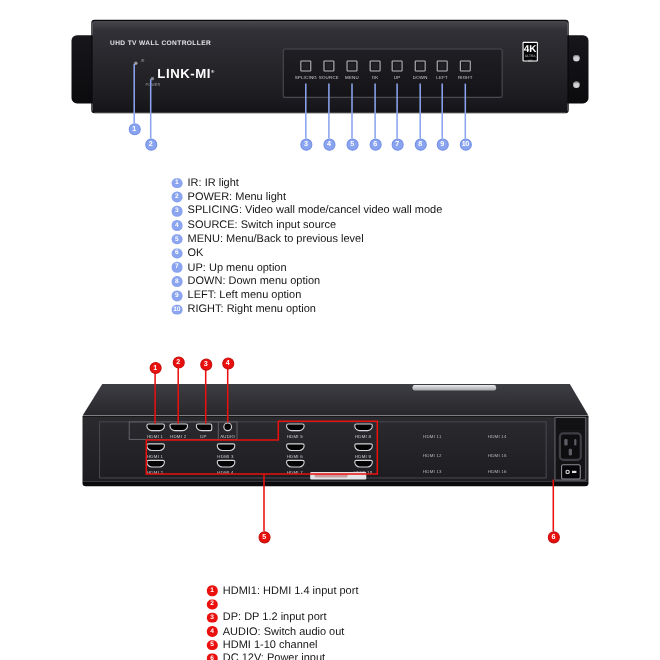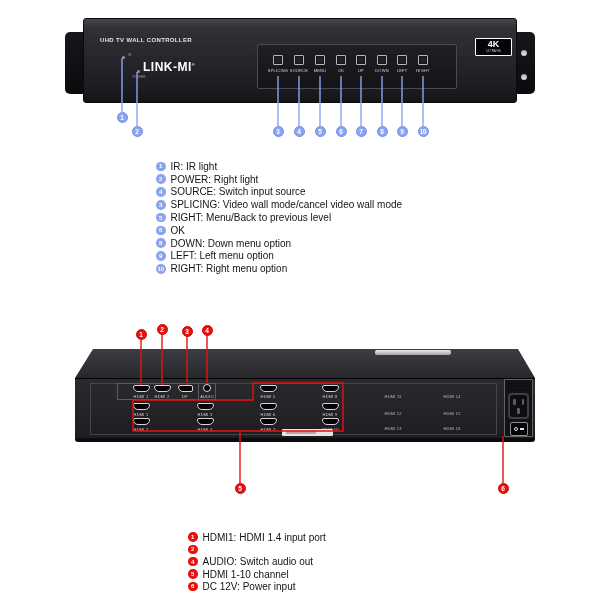--- a/index.html
+++ b/index.html
@@ -43,21 +43,21 @@
       letter-spacing:0.5px;white-space:nowrap;}
   .fp-logo sup{font-size:4px;}
   .pwr-dot{position:absolute;left:72px;top:52px;width:2.5px;height:2.5px;border-radius:50%;background:#85858c;}
   .pwr-label{position:absolute;left:63px;top:57px;width:22px;text-align:center;font-size:3.5px;color:#9a9aa0;}
   .btn-panel{position:absolute;left:192px;top:26px;width:200px;height:45px;border:1px solid #4a4a52;
       background:rgba(0,0,0,0.25);border-radius:2px;box-sizing:border-box;}
   .fp-btn-group{position:absolute;top:37px;width:26px;display:flex;flex-direction:column;align-items:center;}
   .fp-btn{width:8px;height:8px;border:1px solid #b5b5bc;background:#212126;border-radius:1px;
       box-shadow:inset 0 0 2px #000;}
   .fp-btn-label{margin-top:3px;font-size:4px;color:#d4d4d8;letter-spacing:0.2px;white-space:nowrap;}
-  .badge4k{position:absolute;left:410px;top:20px;width:37px;height:18px;border:1.5px solid #fff;
+  .badge4k{position:absolute;left:410px;top:20px;width:14px;height:18px;border:1.5px solid #fff;
       background:#050507;box-sizing:border-box;text-align:center;border-radius:1px;}
   .badge4k .b1{font-size:9px;font-weight:bold;color:#fff;line-height:10px;}
   .badge4k .b2{font-size:3px;color:#ccc;line-height:4px;}
 
   
   #rear-device{left:75px;top:347px;width:460px;height:95px;z-index:2;}
   .rear-top{position:absolute;left:0;top:2px;width:460px;height:29px;
       background:linear-gradient(#3d3d44,#27272b);
       clip-path:polygon(18px 0,443px 0,460px 29px,0 29px);}
   .rear-handle{position:absolute;left:300px;top:3px;width:76px;height:5px;border-radius:2px;
@@ -172,37 +172,41 @@
   <div class="co co-blue" style="left:396.5px;top:125.5px;">9</div>
   <div class="co co-blue" style="left:417.5px;top:125.5px;">10</div>
 
   <div id="front-legend" class="legend" style="left:156px;top:160px;">
     <div class="leg-row">
         <span class="leg-circle">1</span>
         <span class="leg-text">IR: IR light</span>
       </div>
     <div class="leg-row">
         <span class="leg-circle">2</span>
-        <span class="leg-text">POWER: Right light</span>
+        <span class="leg-text">POWER: Menu light</span>
+      </div>
+    <div class="leg-row">
+        <span class="leg-circle">3</span>
+        <span class="leg-text">SPLICING: Video wall mode/cancel video wall mode</span>
       </div>
     <div class="leg-row">
         <span class="leg-circle">4</span>
         <span class="leg-text">SOURCE: Switch input source</span>
       </div>
     <div class="leg-row">
-        <span class="leg-circle">3</span>
-        <span class="leg-text">SPLICING: Video wall mode/cancel video wall mode</span>
-      </div>
-    <div class="leg-row">
         <span class="leg-circle">5</span>
-        <span class="leg-text">RIGHT: Menu/Back to previous level</span>
+        <span class="leg-text">MENU: Menu/Back to previous level</span>
       </div>
     <div class="leg-row">
         <span class="leg-circle">6</span>
         <span class="leg-text">OK</span>
+      </div>
+    <div class="leg-row">
+        <span class="leg-circle">7</span>
+        <span class="leg-text">UP: Up menu option</span>
       </div>
     <div class="leg-row">
         <span class="leg-circle">8</span>
         <span class="leg-text">DOWN: Down menu option</span>
       </div>
     <div class="leg-row">
         <span class="leg-circle">9</span>
         <span class="leg-text">LEFT: Left menu option</span>
       </div>
     <div class="leg-row">
@@ -310,20 +314,24 @@
   <div class="co co-red" style="left:234.5px;top:482.5px;">5</div>
   <div class="co co-red" style="left:497.5px;top:482.5px;">6</div>
 
   <div id="rear-legend" class="legend" style="left:188px;top:531px;">
     <div class="leg-row">
         <span class="leg-circle">1</span>
         <span class="leg-text">HDMI1: HDMI 1.4 input port</span>
       </div>
     <div class="leg-row">
         <span class="leg-circle">2</span>
+      </div>
+    <div class="leg-row">
+        <span class="leg-circle">3</span>
+        <span class="leg-text">DP: DP 1.2 input port</span>
       </div>
     <div class="leg-row">
         <span class="leg-circle">4</span>
         <span class="leg-text">AUDIO: Switch audio out</span>
       </div>
     <div class="leg-row">
         <span class="leg-circle">5</span>
         <span class="leg-text">HDMI 1-10 channel</span>
       </div>
     <div class="leg-row">

